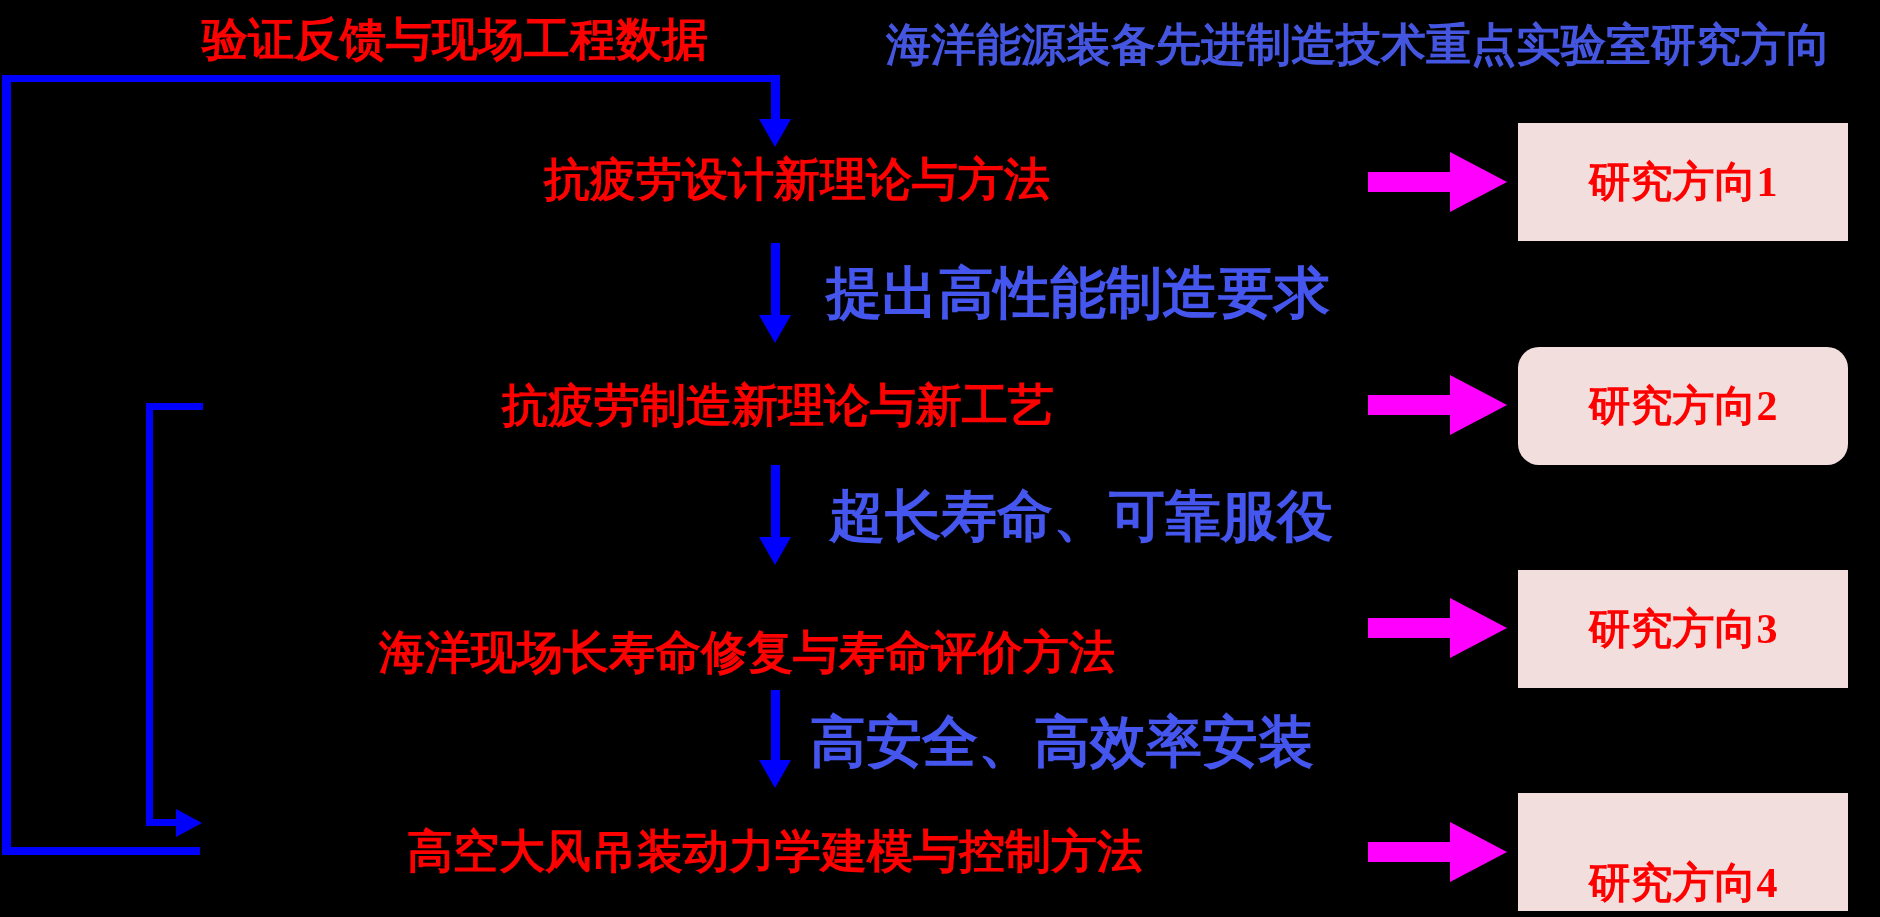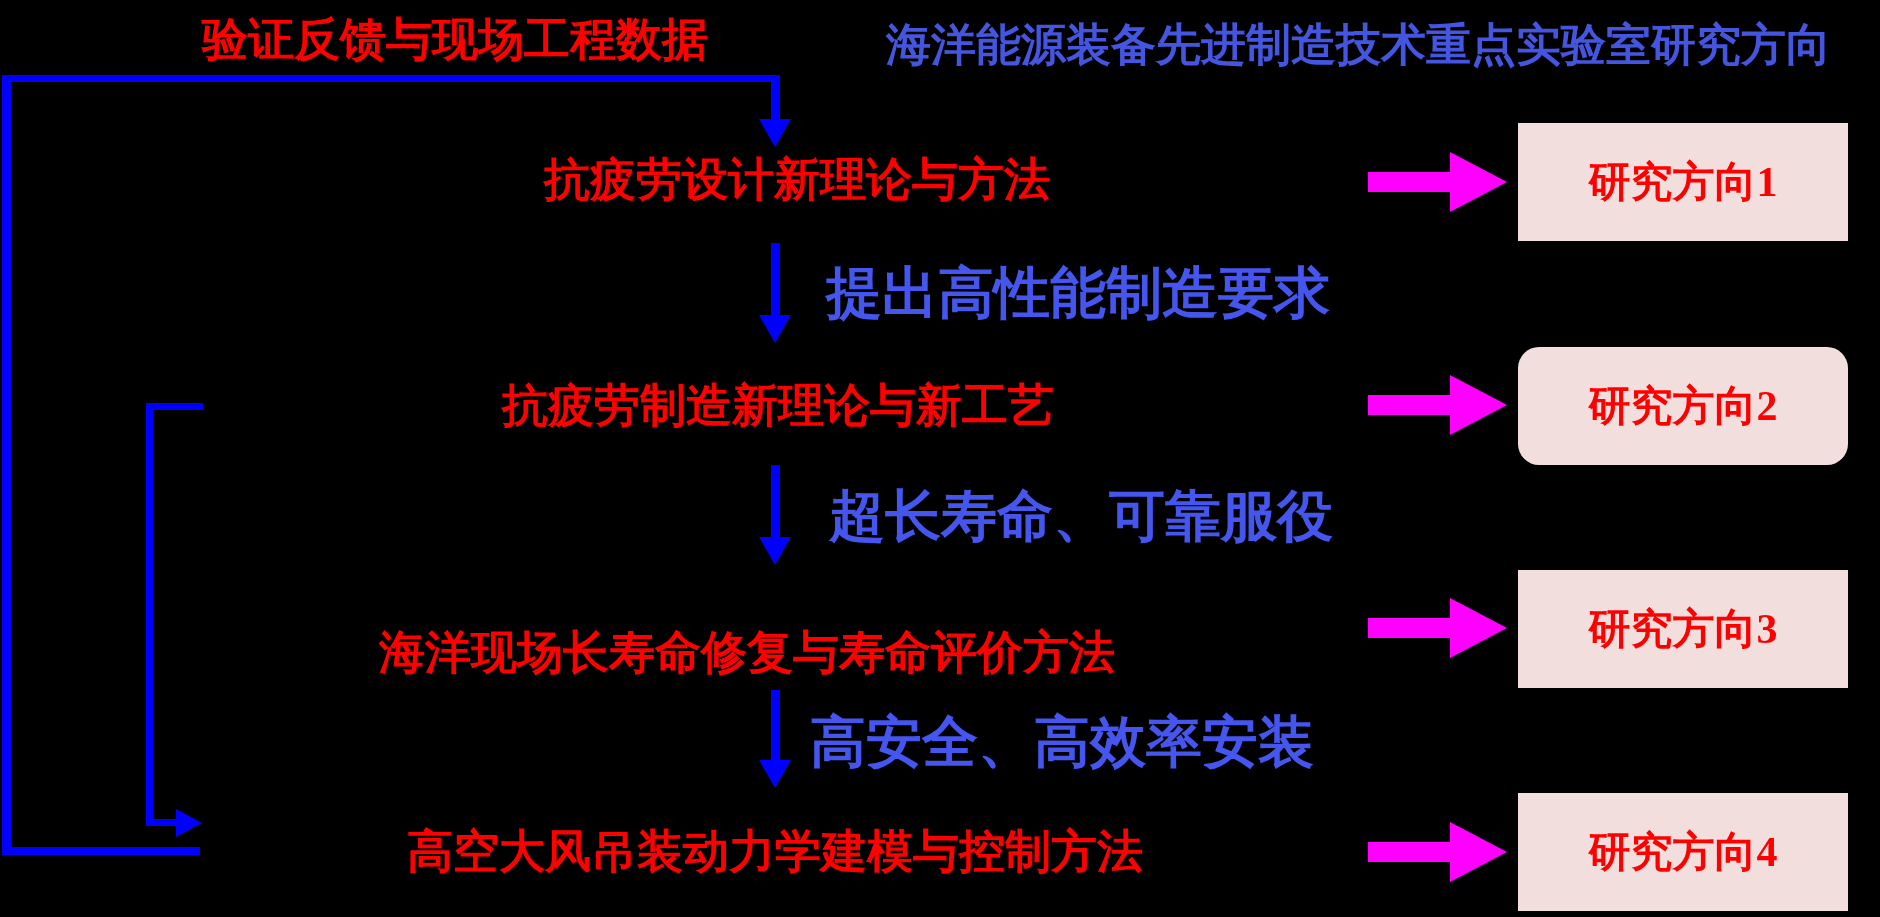--- a/index.html
+++ b/index.html
@@ -62,21 +62,21 @@
   .m1-shaft{top:172px;} .m1-head{top:152px;}
   .m2-shaft{top:395px;} .m2-head{top:375px;}
   .m3-shaft{top:618px;} .m3-head{top:598px;}
   .m4-shaft{top:842px;} .m4-head{top:822px;}
 
   
   .dir-box{position:absolute;left:1518px;width:330px;height:118px;
     background:var(--box-fill,#F2DEDC);
     display:flex;align-items:center;justify-content:center;}
   .dir-box span{font-size:42px;color:var(--red-text,#FF0000);}
-  .box-1{top:123px;} .box-2{top:347px;border-radius:21px;} .box-3{top:570px;text-align:right;} .box-4{top:793px;}
+  .box-1{top:123px;} .box-2{top:347px;border-radius:21px;} .box-3{top:570px;text-align:right;} .box-4{top:793px;align-items:flex-end;}
 </style>
 </head>
 <body>
 
 <div id="canvas">
 
   <div class="line top-line"></div>
   <div class="line left-line"></div>
   <div class="line bottom-line"></div>
 

